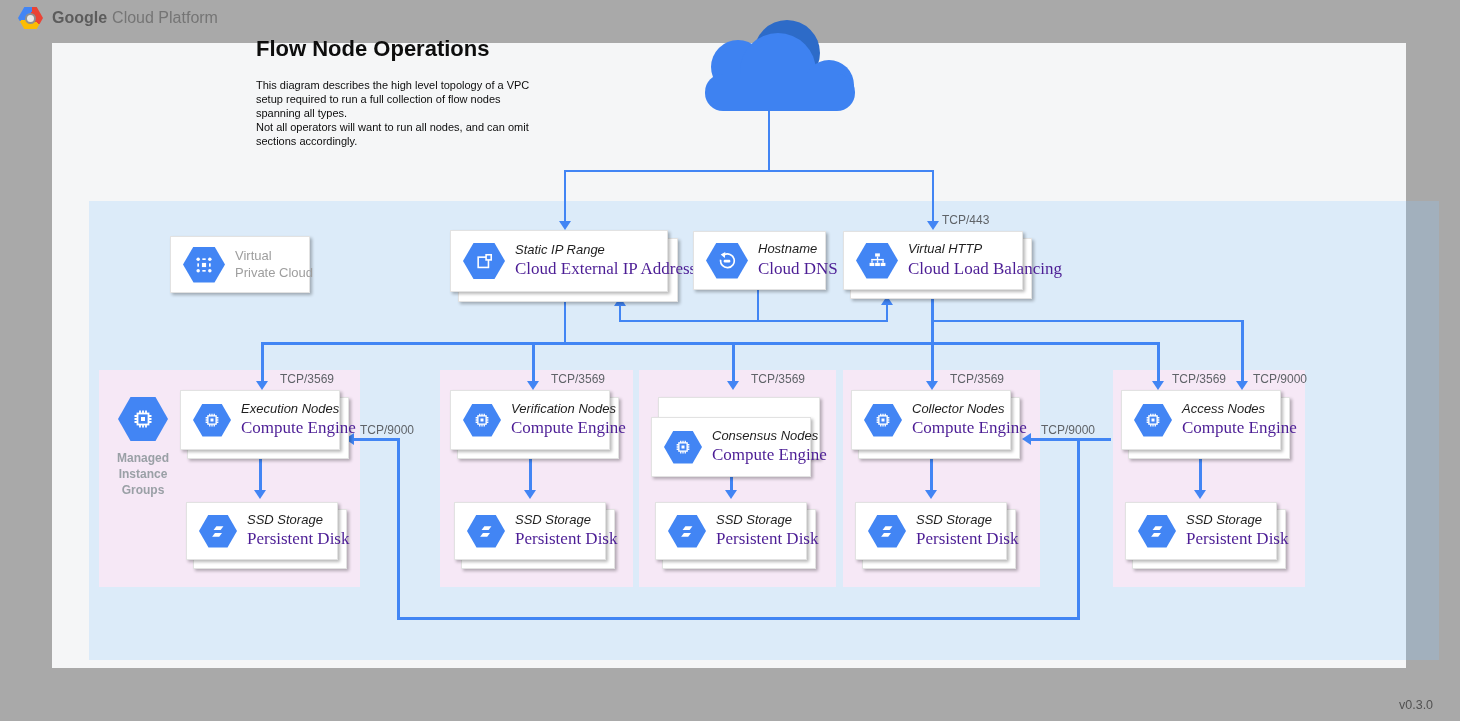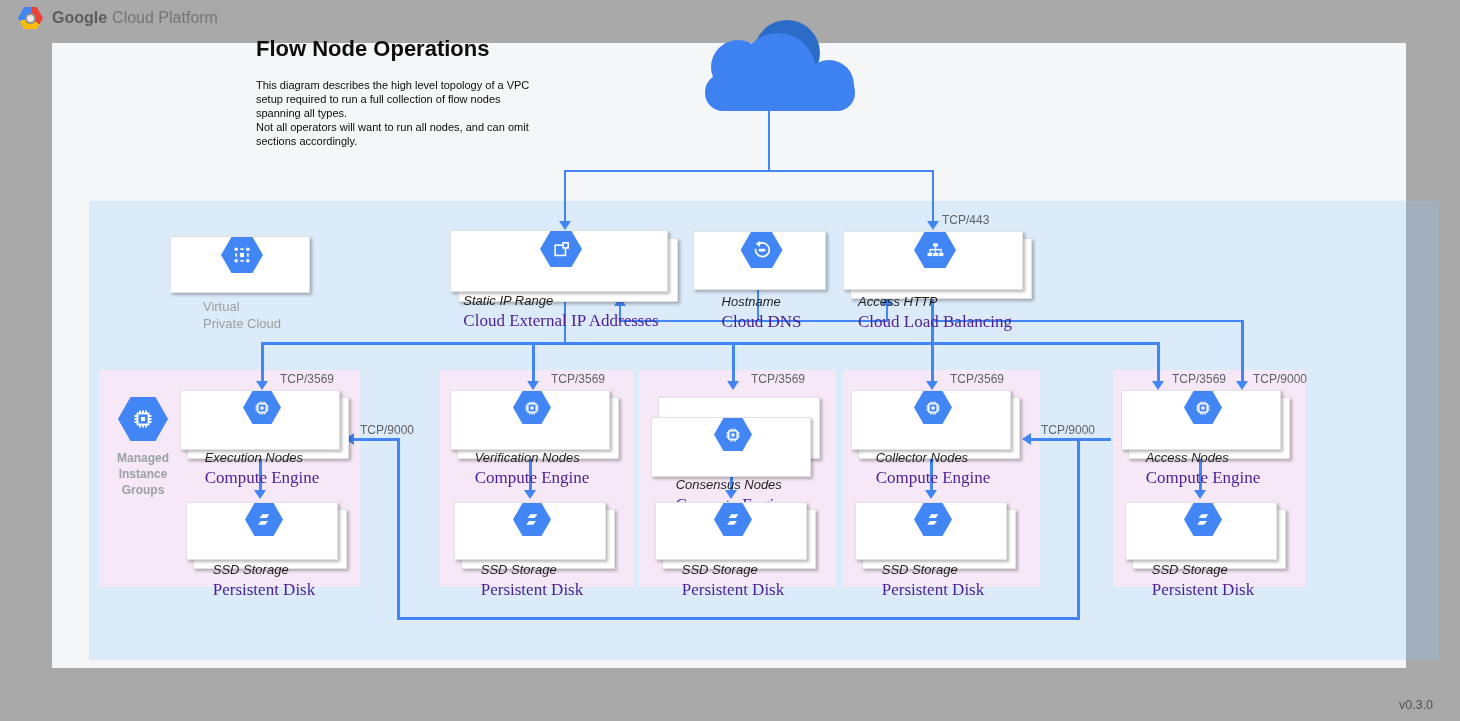--- a/index.html
+++ b/index.html
@@ -16,21 +16,21 @@
   .hexlogo .ring{position:absolute;left:7px;top:6px;width:7px;height:7px;border-radius:50%;
            background:#e8e8e8;border:2.5px solid #8f8f8f;box-sizing:content-box;}
   .logo-bold{font-size:16px;font-weight:bold;color:#5c5c5c;}
   .logo-light{font-size:16px;color:#757575;}
   
   .page-title{position:absolute;left:256px;top:36px;font-size:22px;font-weight:bold;color:#0d0d0d;}
   .desc{position:absolute;left:256px;top:78px;width:276px;font-size:11px;line-height:1.28;color:#0d0d0d;}
   .desc p{margin:0;}
   
   .card{position:absolute;background:#fff;border:1px solid #e2e2e2;box-shadow:2px 2px 3px rgba(0,0,0,.28);
-        display:flex;align-items:center;gap:26px;padding:0 8px 0 12px;box-sizing:border-box;z-index:3;flex-direction:column;}
+        display:flex;align-items:center;gap:10px;padding:0 8px 0 12px;box-sizing:border-box;z-index:3;}
   .card-back{position:absolute;background:#fff;border:1px solid #e2e2e2;box-shadow:2px 2px 3px rgba(0,0,0,.28);z-index:2;}
   .hex{clip-path:polygon(25% 0,75% 0,100% 50%,75% 100%,25% 100%,0 50%);background:#4285f4;
        display:flex;align-items:center;justify-content:center;flex:none;}
   .t1{font-size:13px;color:#1f1f1f;line-height:1.3;white-space:nowrap;font-style:italic;}
   .t2{font-size:17px;color:#4c1d95;line-height:1.3;white-space:nowrap;font-family:Liberation Serif, serif;}
   .tgray{font-size:13px;color:#9e9e9e;line-height:1.3;white-space:nowrap;}
   
   .hline,.vline{position:absolute;background:#4285f4;z-index:1;}
   .arr-d{position:absolute;width:0;height:0;border-left:6px solid transparent;border-right:6px solid transparent;
          border-top:9px solid #4285f4;z-index:1;}
@@ -180,21 +180,21 @@
         <rect x="4" y="10" width="16" height="1.8"></rect>
         <rect x="4.2" y="11.8" width="1.7" height="3"></rect>
           <rect x="11.2" y="11.8" width="1.7" height="3"></rect>
           <rect x="18.2" y="11.8" width="1.7" height="3"></rect>
         <rect x="2" y="15" width="6" height="4"></rect>
           <rect x="9" y="15" width="6" height="4"></rect>
           <rect x="16" y="15" width="6" height="4"></rect>
       </svg>
     </div>
     <div>
-      <div class="t1">Access HTTP</div>
+      <div class="t1">Virtual HTTP</div>
       <div class="t2">Cloud Load Balancing</div>
     </div>
   </div>
 
   <div class="pink" style="left:99px;width:261px;"></div>
   <div class="pink" style="left:440px;width:193px;"></div>
   <div class="pink" style="left:639px;width:197px;"></div>
   <div class="pink" style="left:843px;width:197px;"></div>
   <div class="pink" style="left:1113px;width:192px;"></div>
 

